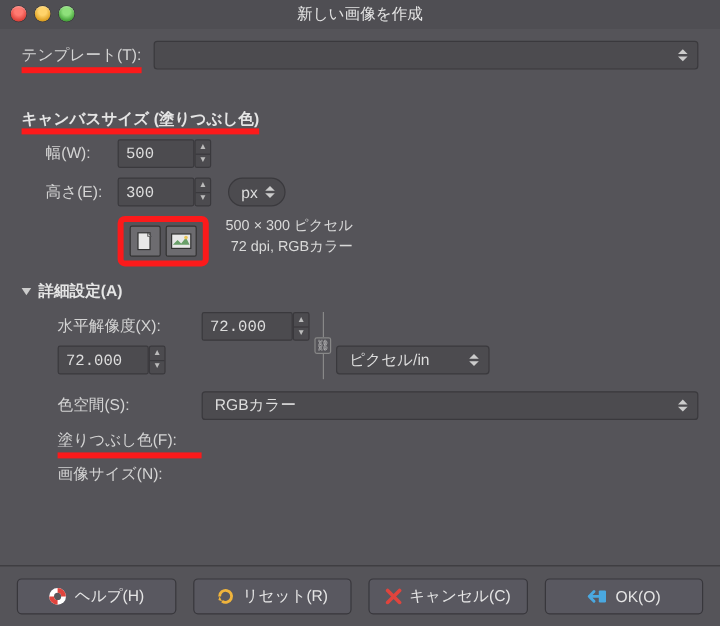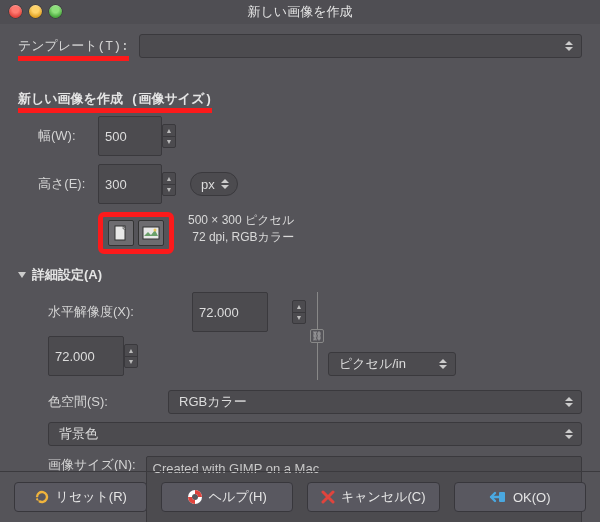--- a/index.html
+++ b/index.html
@@ -57,36 +57,36 @@
     width: 16px; display:flex; flex-direction: column; justify-content:center; align-items:center; gap:2px;
   }
   .caret::before, .caret::after {
     content: ""; width: 0; height: 0;
     border-left: 4px solid transparent; border-right: 4px solid transparent;
   }
   .caret::before { border-bottom: 4px solid #ccc; }
   .caret::after { border-top: 4px solid #ccc; }
 
   .input {
-    height: 40px; background: #4c4b4f; border: 1px solid #3a393d;
-    color: #ddd; padding: 0 6px; border-radius: 2px; font-size: 13px; font-family: Liberation Sans, sans-serif;
+    height: 24px; background: #4c4b4f; border: 1px solid #3a393d;
+    color: #ddd; padding: 0 6px; border-radius: 2px; font-size: 13px; font-family: Liberation Mono, monospace;
   }
   .num { width: 64px; }
 
   .section-title { font-weight: bold; color: #e5e5e5; margin: 12px 0 8px 0; display:flex; align-items:center; gap:6px; }
   .disclosure { width:0;height:0;border-left:4px solid transparent;border-right:4px solid transparent;border-top:6px solid #ccc; display:inline-block; }
 
   .redbox { border: 5px solid #fc1a1b; border-radius: 6px; padding: 3px 5px; display: inline-flex; gap:4px; }
   .orient-btn {
     width: 26px; height: 26px; background: #6d6c70; border: 1px solid #333;
     display:flex; align-items:center; justify-content:center; border-radius:2px;
   }
   .orient-btn svg { display:block; }
 
-  .redunder { position: relative; font-family: Liberation Mono, monospace; }
+  .redunder { position: relative; }
   .redunder::after {
     content:""; position:absolute; left:0; right:0; bottom:-6px; height:5px;
     background: #fc1a1b;
   }
 
   .indent { padding-left: 20px; }
   .indent2 { padding-left: 30px; }
 
   .link-chain { width: 10px; align-self: stretch; display:flex; flex-direction:column; align-items:center; margin: 0 6px; }
   .link-chain .bar { width:1px; flex:1; background:#888; }
@@ -137,21 +137,21 @@
   <div class="row" style="margin-bottom:14px;">
     <span class="label redunder" style="margin-right:10px;">テンプレート(T):</span>
     <div class="select">
       <span></span>
       <span class="caret"></span>
     </div>
   </div>
 
   
   <div class="section-title" style="margin-top:18px; display:inline-block;">
-    <span class="redunder">新しい画像を作成 (画像サイズ)</span>
+    <span class="redunder">キャンバスサイズ (塗りつぶし色)</span>
   </div>
 
   <div class="indent" style="">
     <div class="row">
       <span class="label" style="width:60px;">幅(W):</span>
       <input class="input num" value="500" style="">
       <div class="stepper">
           <span>▲</span>
           <span>▼</span>
         </div>
@@ -195,21 +195,21 @@
 
   
   <div class="section-title">
     <span class="disclosure"></span>
     <span>詳細設定(A)</span>
   </div>
 
   <div class="indent2">
     <div style="display:flex; align-items:stretch;">
       <div style="flex:none;">
-        <div class="row" style="margin-bottom:4px;gap:24px;">
+        <div class="row" style="margin-bottom:4px;">
           <span class="label adv-label-col">水平解像度(X):</span>
           <input class="input" style="width: 76px;" value="72.000">
           <div class="stepper">
               <span>▲</span>
               <span>▼</span>
             </div>
         </div>
         <div class="row" style="margin-bottom:4px;">
           <input class="input" style="width: 76px;" value="72.000">
           <div class="stepper">
@@ -233,52 +233,48 @@
 
     <div class="row" style="margin-top:10px;">
       <span class="label adv-label-col">色空間(S):</span>
       <div class="select">
         <span>RGBカラー</span>
         <span class="caret"></span>
       </div>
     </div>
 
     <div class="row" style="margin-top:6px;">
-      <div class="select">
-        <span>背景色</span>
-        <span class="caret"></span>
-      </div>
+      <span class="label adv-label-col redunder">塗りつぶし色(F):</span>
     </div>
 
     <div class="row" style="align-items:flex-start; margin-top:10px;">
       <span class="label adv-label-col">画像サイズ(N):</span>
-      <textarea class="textarea" style="">Created with GIMP on a Mac</textarea>
     </div>
   </div>
 
 </div>
 
 <div class="footer">
-  <div class="btn">
-    <svg width="16" height="16" viewBox="0 0 16 16">
-        <path d="M3 8 A5 5 0 1 1 5 12" fill="none" stroke="#f0b43c" stroke-width="2.4"></path>
-        <path d="M2 11 L5 12 L3 8 Z" fill="#f0b43c"></path>
-      </svg>
-    <span>リセット(R)</span>
-  </div>
   <div class="btn">
     <svg width="16" height="16" viewBox="0 0 16 16">
         <circle cx="8" cy="8" r="7" fill="#fff"></circle>
         <circle cx="8" cy="8" r="3" fill="#58575c"></circle>
         <path d="M8 1 A7 7 0 0 1 15 8 L11 8 A3 3 0 0 0 8 5 Z" fill="#e0443d"></path>
         <path d="M8 15 A7 7 0 0 1 1 8 L5 8 A3 3 0 0 0 8 11 Z" fill="#e0443d"></path>
       </svg>
     <span>ヘルプ(H)</span>
   </div>
   <div class="btn">
+    <svg width="16" height="16" viewBox="0 0 16 16">
+        <path d="M3 8 A5 5 0 1 1 5 12" fill="none" stroke="#f0b43c" stroke-width="2.4"></path>
+        <path d="M2 11 L5 12 L3 8 Z" fill="#f0b43c"></path>
+      </svg>
+    <span>リセット(R)</span>
+  </div>
+  <div class="btn">
     <svg width="14" height="14" viewBox="0 0 14 14">
         <path d="M2 2 L12 12 M12 2 L2 12" stroke="#e0443d" stroke-width="3" stroke-linecap="round"></path>
       </svg>
     <span>キャンセル(C)</span>
   </div>
   <div class="btn">
     <svg width="18" height="14" viewBox="0 0 18 14">
         <path d="M2 7 L10 7 M6 3 L2 7 L6 11" fill="none" stroke="#4aa8e0" stroke-width="2.4" stroke-linecap="round" stroke-linejoin="round"></path>
         <rect x="10" y="2" width="6" height="10" rx="1" fill="#4aa8e0"></rect>
       </svg>

